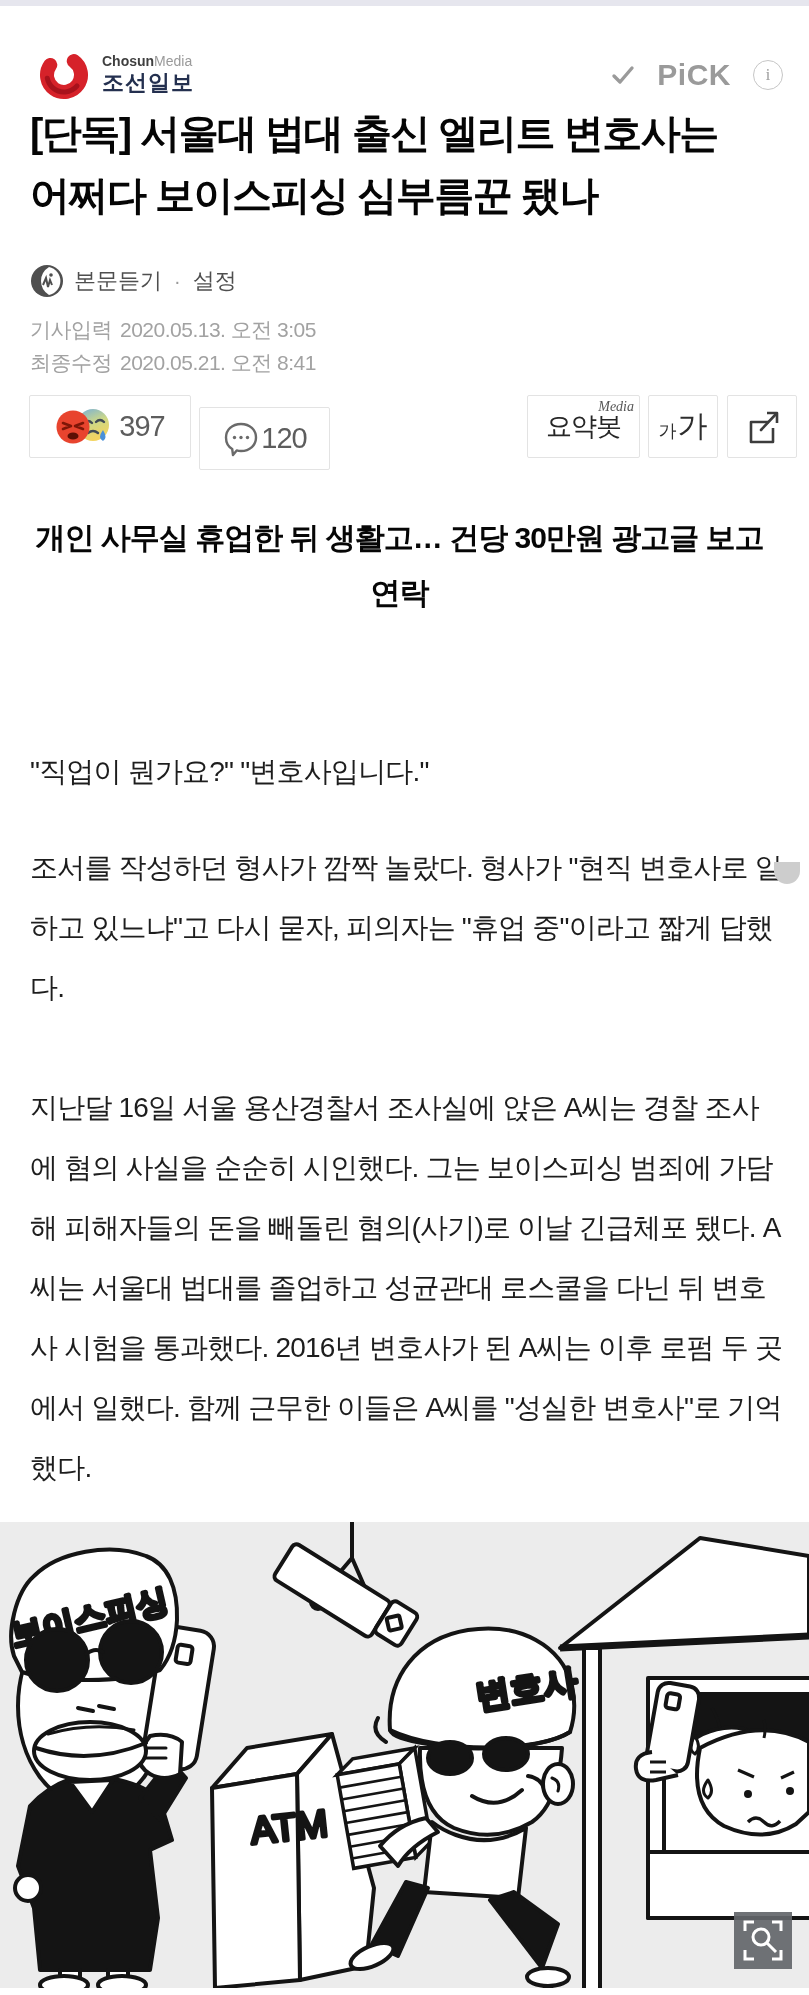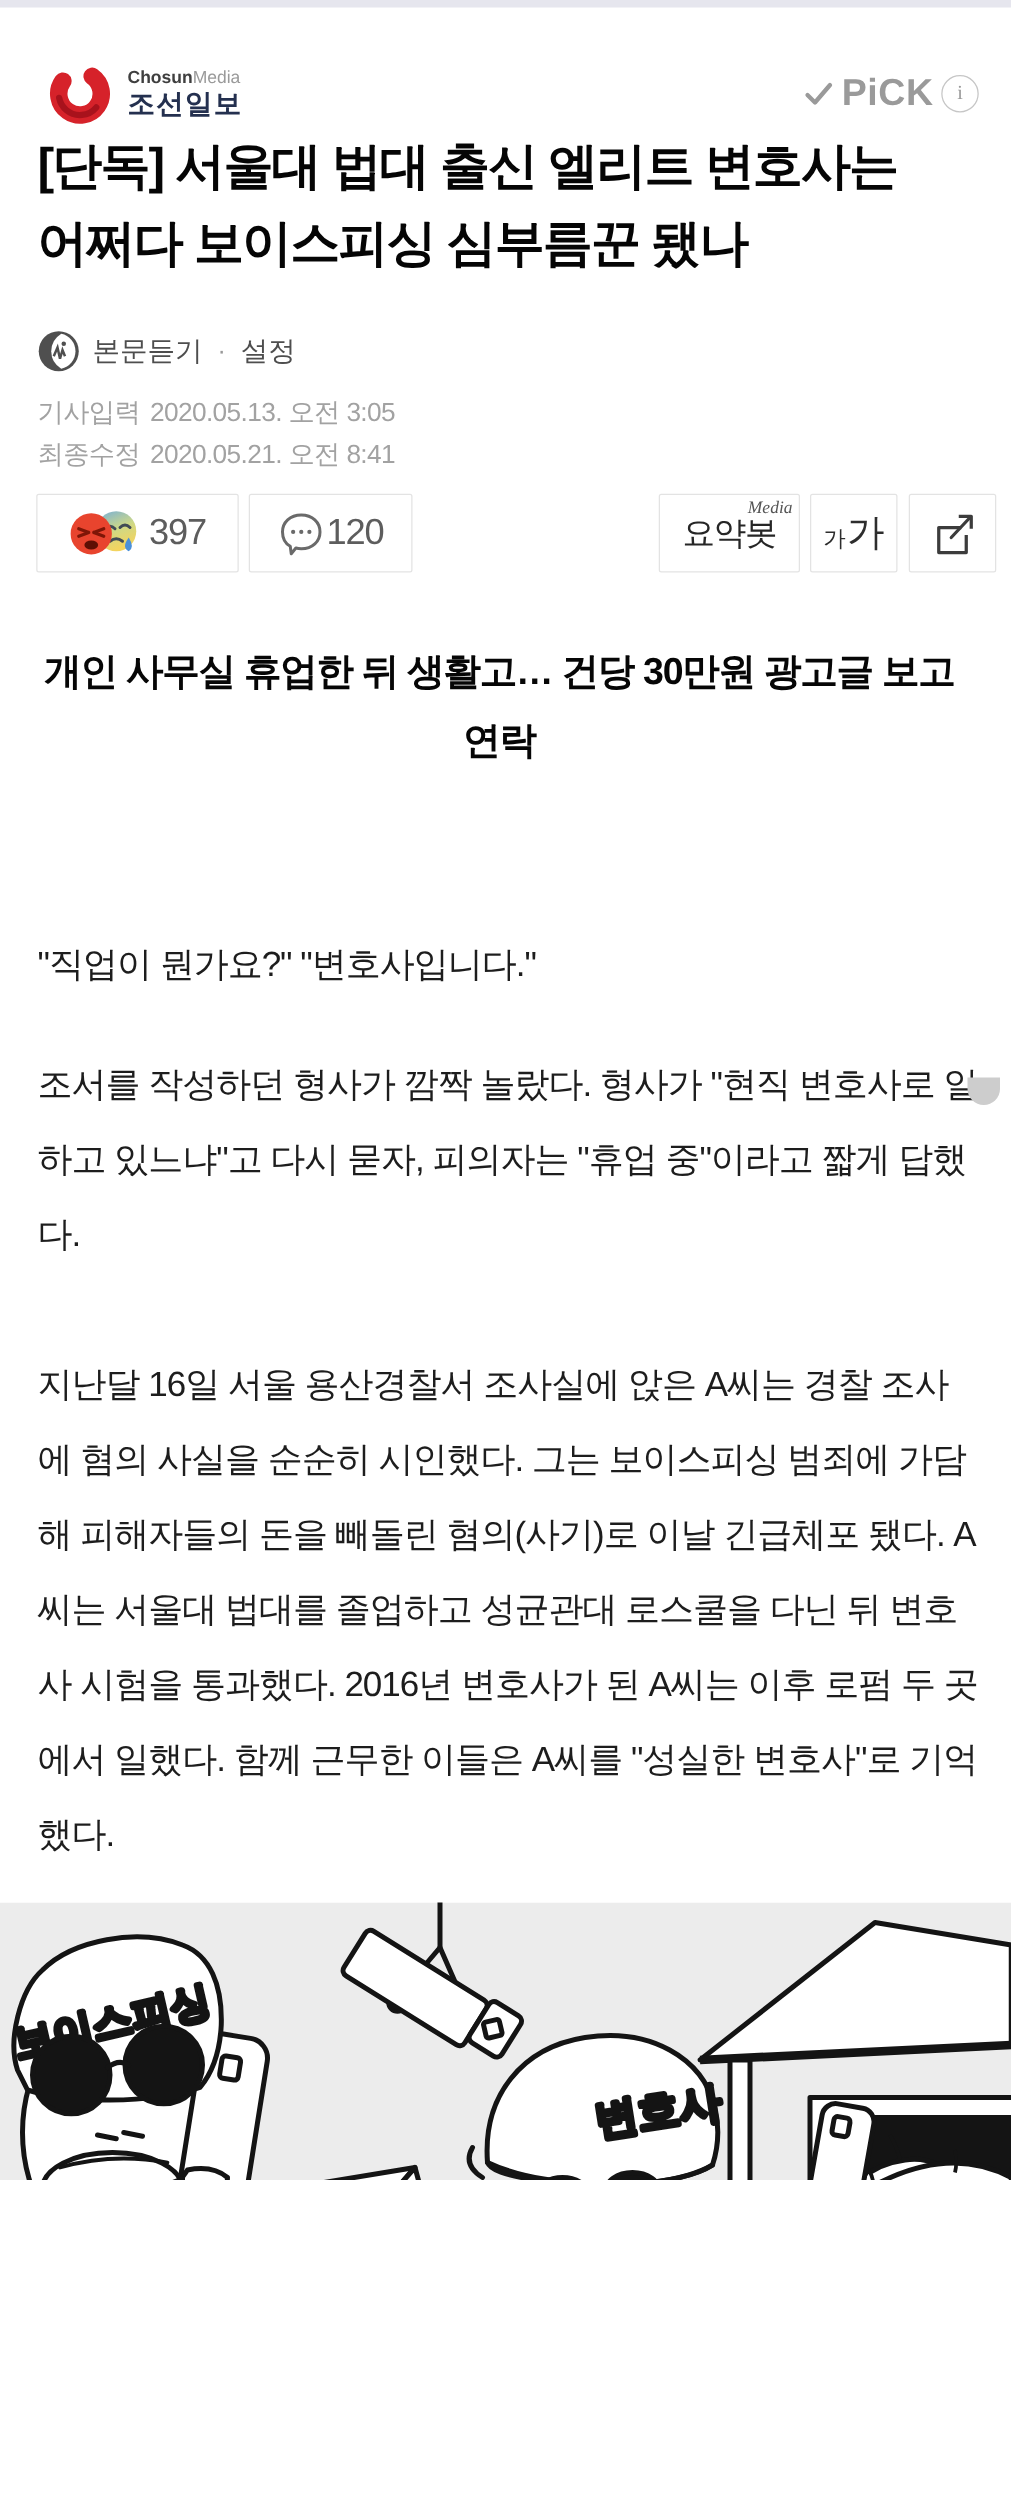--- a/index.html
+++ b/index.html
@@ -1,47 +1,47 @@
 <!DOCTYPE html>
 <html><head>
 <meta charset="utf-8">
 <style>
   html,body{margin:0;padding:0;}
   body{font-family:"Liberation Sans","DejaVu Sans",sans-serif;background:#fff;}
-  .page{position:relative;width:809px;height:1744px;background:#fff;overflow:hidden;}
+  .page{position:relative;width:809px;height:1995px;background:#fff;overflow:hidden;}
   .top-strip{position:absolute;top:0;left:0;width:809px;height:6px;background:#e6e6ee;}
 
   
   .logo-wrap{position:absolute;top:48px;left:38px;display:flex;align-items:flex-start;gap:10px;cursor:pointer;}
   .brand-txt{display:flex;flex-direction:column;line-height:1;padding-top:6px;}
   .brand-en{font-size:14px;letter-spacing:0;}
   .brand-en .b1{font-weight:700;color:#3f3f3f;}
   .brand-en .b2{font-weight:400;color:#9a9a9a;}
   .brand-kr{margin-top:4px;font-size:22px;font-weight:700;color:#24304f;letter-spacing:1px;}
-  .pick{position:absolute;top:58px;right:26px;display:flex;align-items:center;gap:6px;color:#9a9a9a;}
+  .pick{position:absolute;top:58px;right:26px;display:flex;align-items:center;gap:22px;color:#9a9a9a;}
   .pick-label{font-size:30px;font-weight:800;letter-spacing:.5px;}
   .pick-info{width:28px;height:28px;border:1.5px solid #c6c6c6;border-radius:50%;display:flex;align-items:center;justify-content:center;font-size:16px;color:#9a9a9a;font-family:"Liberation Serif",serif;}
 
   
   .title{position:absolute;top:102px;left:30px;right:26px;margin:0;font-size:40px;line-height:62px;font-weight:700;color:#050505;letter-spacing:-1.5px;word-break:keep-all;}
 
   
   .listen{position:absolute;top:264px;left:30px;display:flex;align-items:center;gap:10px;cursor:pointer;}
   .listen-label,.listen-settings{font-size:22px;color:#4e4e4e;}
   .listen-sep{font-size:20px;color:#999;margin:0 2px;}
 
   
   .meta{position:absolute;top:313px;left:30px;}
   .meta-row{display:flex;gap:8px;height:33px;align-items:center;}
   .meta-label,.meta-value{font-size:21px;color:#a2a2a2;letter-spacing:-0.5px;}
 
   
   .btn{position:absolute;top:395px;height:63px;background:#fff;border:1px solid #e3e3e3;border-radius:2px;display:flex;align-items:center;justify-content:center;box-sizing:border-box;cursor:pointer;}
   .btn-react{left:29px;width:162px;gap:8px;}
-  .btn-comment{left:199px;width:131px;gap:1px;}
+  .btn-comment{left:199px;width:131px;gap:1px;margin-top:12px;}
   .btn-summary{left:527px;width:113px;position:absolute;}
   .btn-font{left:648px;width:70px;gap:1px;}
   .btn-share{left:727px;width:70px;}
   .count{font-size:29px;color:#5d5d5d;letter-spacing:-1px;}
   .emoji-pair{position:relative;width:56px;height:38px;}
   .emoji-pair svg{position:absolute;top:0;}
   .summary-label{font-size:26px;color:#262626;letter-spacing:-1px;}
   .beta{position:absolute;top:3px;right:5px;font-size:14px;font-style:italic;color:#555;font-family:"Liberation Serif",serif;}
   .ga-small{font-size:18px;color:#2d2d2d;align-self:center;margin-top:8px;}
   .ga-big{font-size:30px;color:#2d2d2d;}

